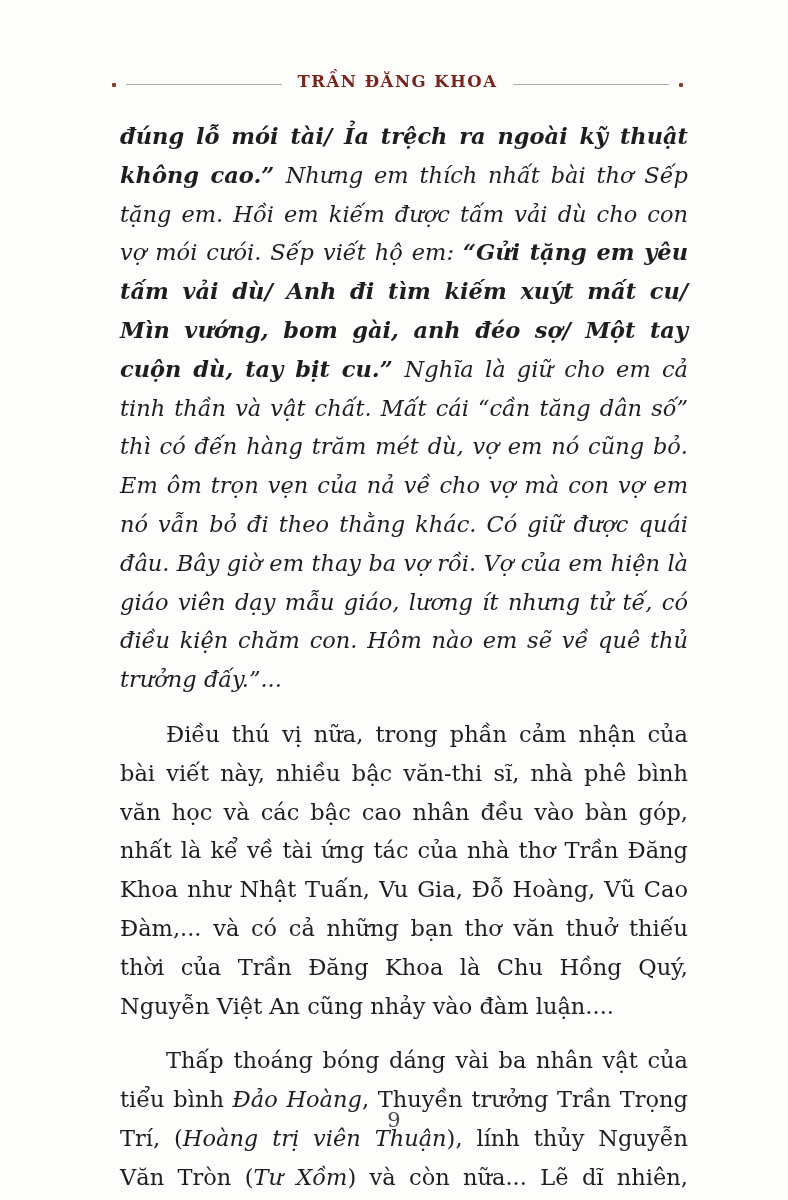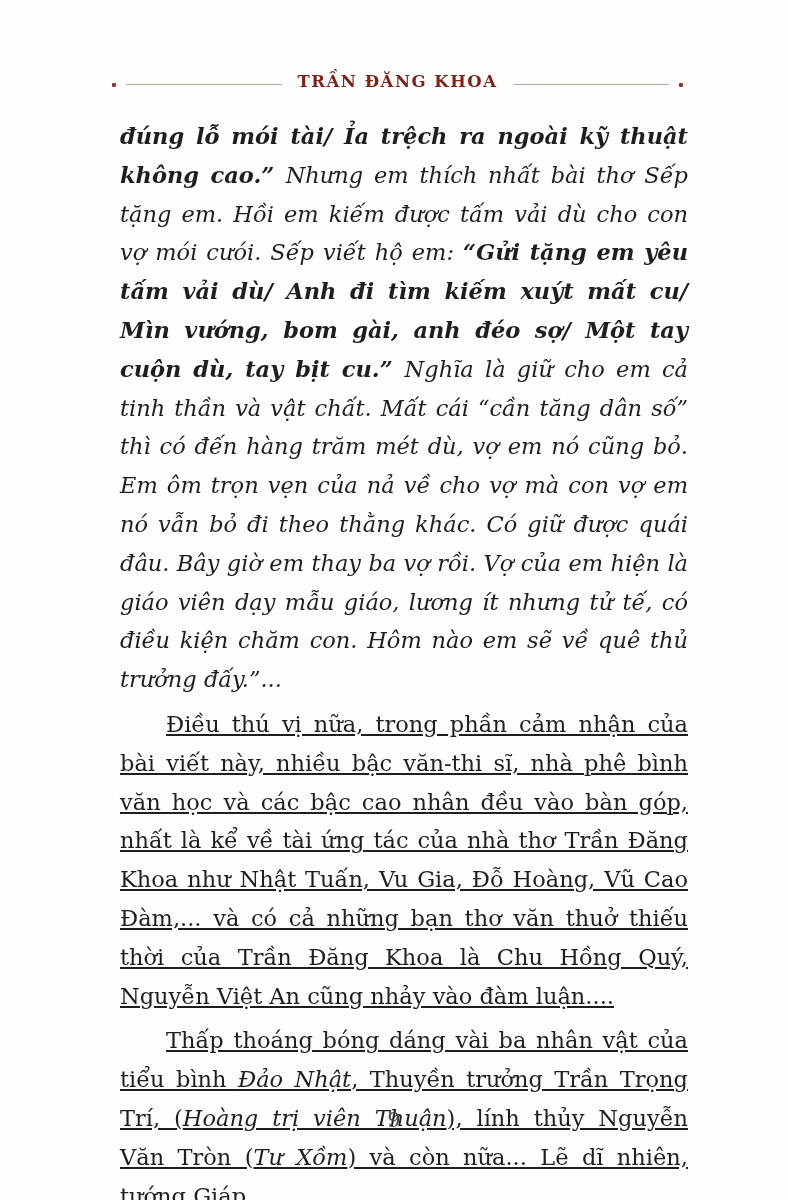--- a/index.html
+++ b/index.html
@@ -50,25 +50,24 @@
     top: 3px;
   }
   .body-text {
     margin: 26px 100px 0 120px;
     color: #1e1e1e;
     font-size: 22.5px;
     line-height: 38.8px;
     text-align: justify;
   }
   .para {
-    margin: 6px 0 6px 0;
+    margin: 16px 0 6px 0;
   }
   .para.indent {
     text-indent: 46px;
-    text-decoration: underline;
   }
   .para .i { font-style: italic; }
   .para .b { font-weight: bold; }
   .page-footer {
     position: absolute;
     left: 0;
     bottom: 68px;
     width: 100%;
     text-align: center;
   }
@@ -86,20 +85,20 @@
     <span class="orn-dot"></span>
     <span class="orn-line"></span>
     <h1 class="header-title">TRẦN ĐĂNG KHOA</h1>
     <span class="orn-line"></span>
     <span class="orn-dot"></span>
   </header>
 
   <main class="body-text" id="paragraphs">
       <p class="para"><span class="b i">đúng lỗ mói tài/ Ỉa trệch ra ngoài kỹ thuật không cao.” </span><span class="i">Nhưng em thích nhất bài thơ Sếp tặng em. Hồi em kiếm được tấm vải dù cho con vợ mói cưói. Sếp viết hộ em: </span><span class="b i">“Gửi tặng em yêu tấm vải dù/ Anh đi tìm kiếm xuýt mất cu/ Mìn vướng, bom gài, anh đéo sợ/ Một tay cuộn dù, tay bịt cu.” </span><span class="i">Nghĩa là giữ cho em cả tinh thần và vật chất. Mất cái “cần tăng dân số” thì có đến hàng trăm mét dù, vợ em nó cũng bỏ. Em ôm trọn vẹn của nả về cho vợ mà con vợ em nó vẫn bỏ đi theo thằng khác. Có giữ được quái đâu. Bây giờ em thay ba vợ rồi. Vợ của em hiện là giáo viên dạy mẫu giáo, lương ít nhưng tử tế, có điều kiện chăm con. Hôm nào em sẽ về quê thủ trưởng đấy.”...</span></p>
       <p class="para indent"><span>Điều thú vị nữa, trong phần cảm nhận của bài viết này, nhiều bậc văn-thi sĩ, nhà phê bình văn học và các bậc cao nhân đều vào bàn góp, nhất là kể về tài ứng tác của nhà thơ Trần Đăng Khoa như Nhật Tuấn, Vu Gia, Đỗ Hoàng, Vũ Cao Đàm,... và có cả những bạn thơ văn thuở thiếu thời của Trần Đăng Khoa là Chu Hồng Quý, Nguyễn Việt An cũng nhảy vào đàm luận....</span></p>
-      <p class="para indent"><span>Thấp thoáng bóng dáng vài ba nhân vật của tiểu bình </span><span class="i">Đảo Nhật</span><span>, Thuyền trưởng Trần Trọng Trí, (</span><span class="i">Hoàng trị viên Thuận</span><span>), lính thủy Nguyễn Văn Tròn (</span><span class="i">Tư Xồm</span><span>) và còn nữa... Lẽ dĩ nhiên, tướng Giáp</span></p>
+      <p class="para indent"><span>Thấp thoáng bóng dáng vài ba nhân vật của tiểu bình </span><span class="i">Đảo Hoàng</span><span>, Thuyền trưởng Trần Trọng Trí, (</span><span class="i">Hoàng trị viên Thuận</span><span>), lính thủy Nguyễn Văn Tròn (</span><span class="i">Tư Xồm</span><span>) và còn nữa... Lẽ dĩ nhiên, tướng Giáp</span></p>
     </main>
 
   <footer class="page-footer">
     <span class="page-number">9</span>
   </footer>
 
 </div>
 
 </body></html>

